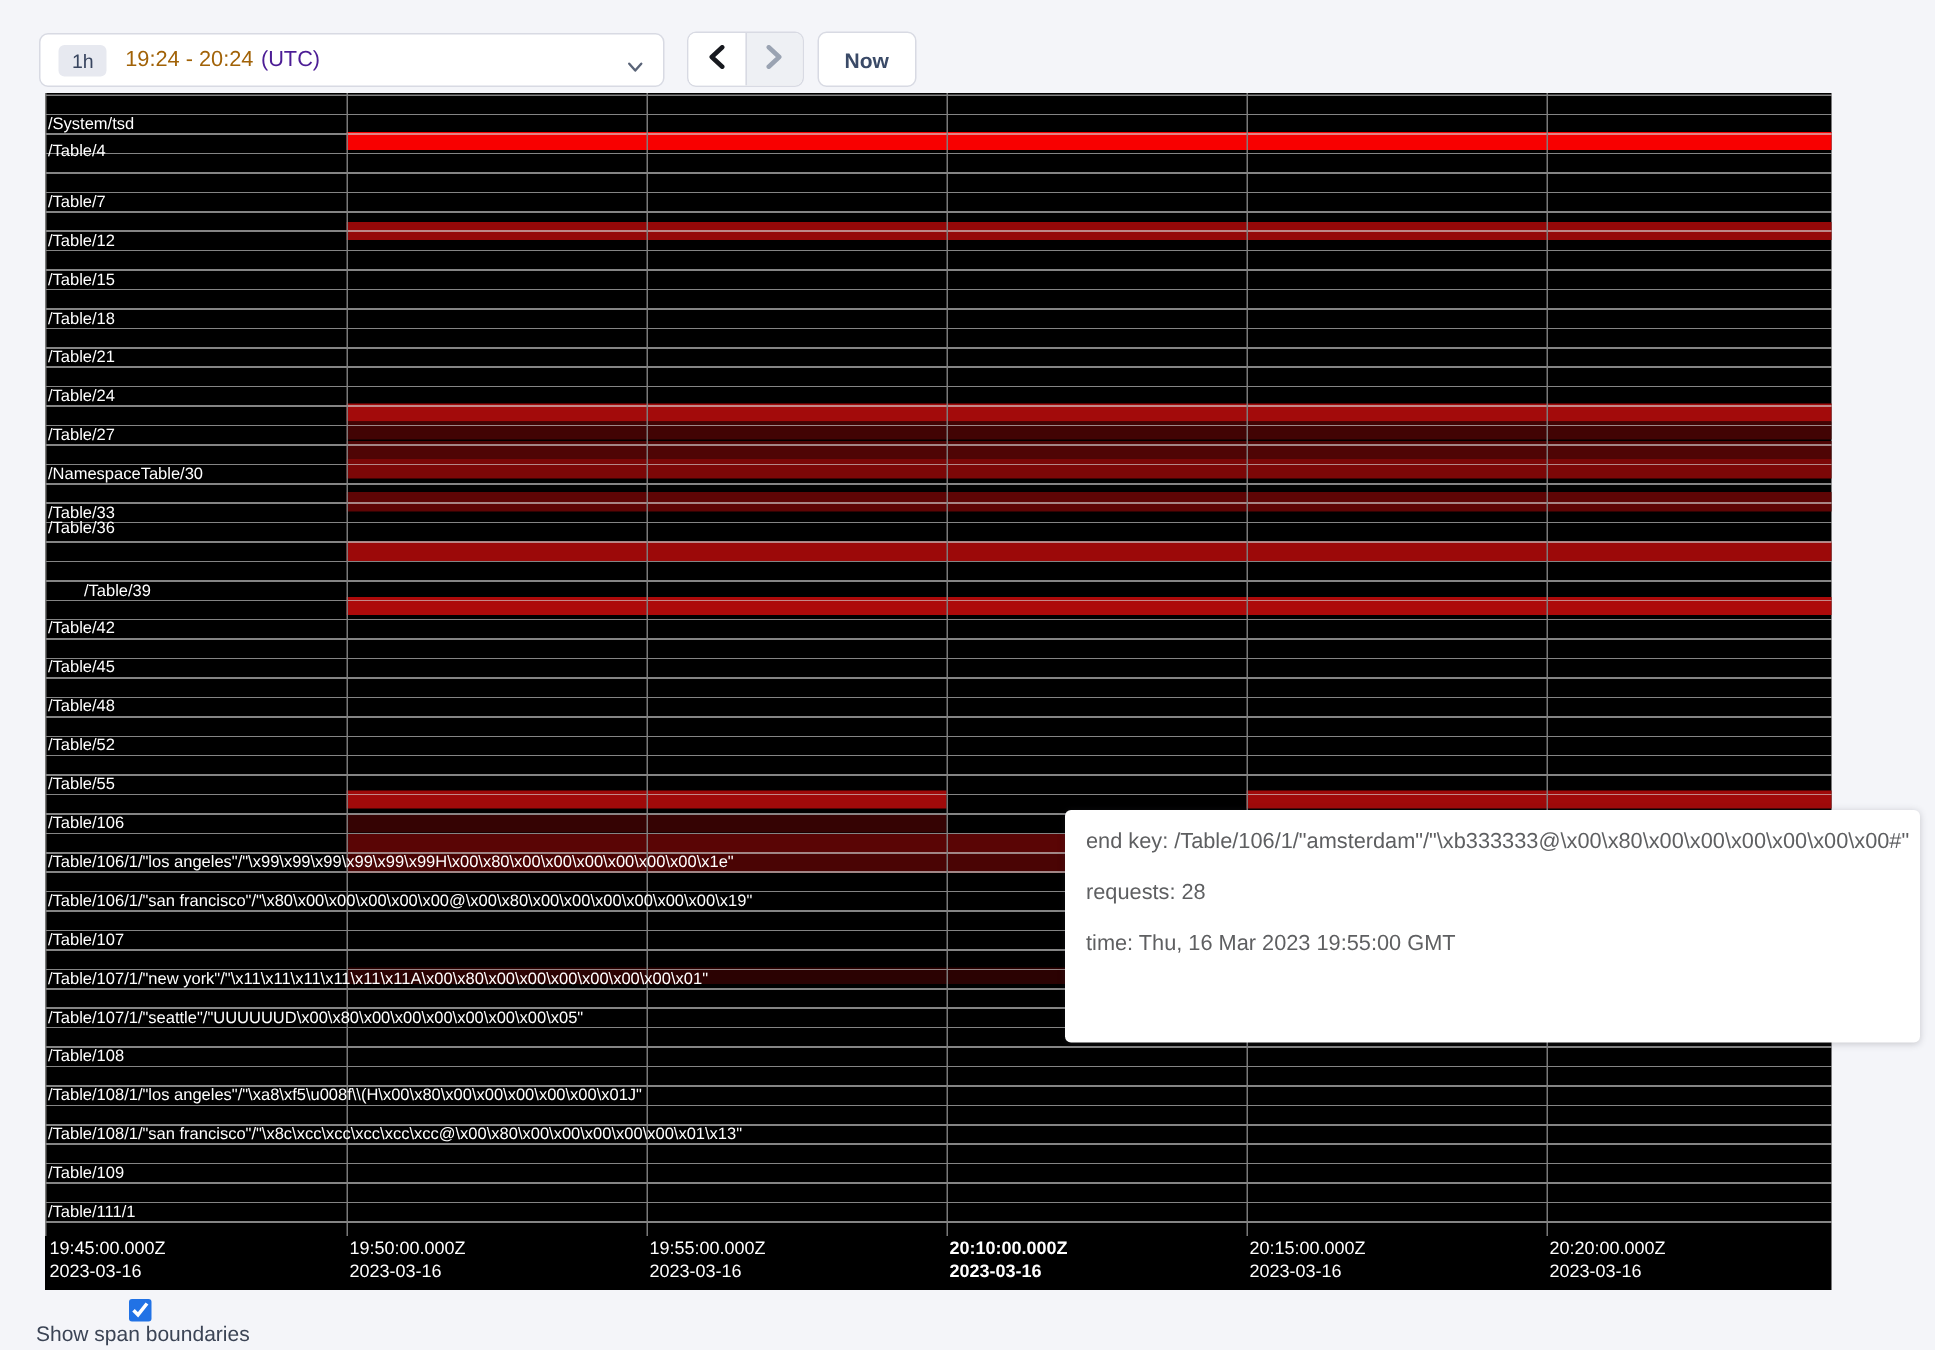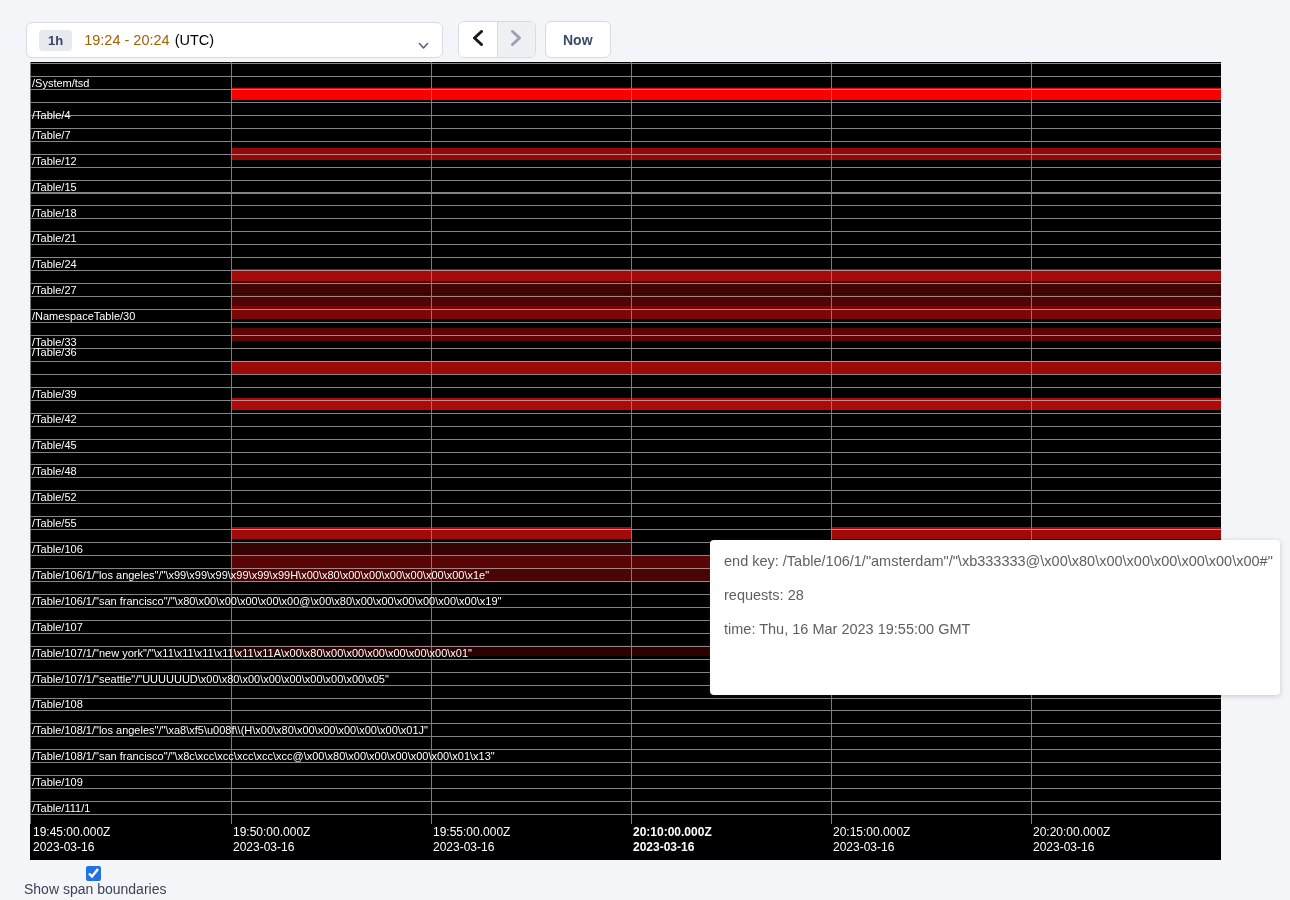--- a/index.html
+++ b/index.html
@@ -3,23 +3,23 @@
 <meta charset="utf-8">
 <style>
   * { margin:0; padding:0; box-sizing:border-box; }
   html,body { width:1290px; height:900px; background:#f4f5f9; font-family:"Liberation Sans", sans-serif; overflow:hidden; }
 
   
   .toolbar { position:absolute; left:0; top:0; width:1290px; height:62px; }
   .time-select { position:absolute; left:26px; top:22px; width:417px; height:36px;
     background:#fff; border:1px solid #d8dae3; border-radius:6px; display:flex; align-items:center; cursor:pointer; }
   .range-badge { margin-left:12px; background:#e7e9f0; border-radius:4px; padding:3px 9px;
-    font-size:13px; font-weight:bold; color:#38455f; }
+    font-size:13px; font-weight:normal; color:#38455f; }
   .range-text { margin-left:12px; font-size:14.5px; color:#a16207; font-weight:normal; }
-  .range-suffix { font-weight:normal; color:#000000; margin-left:5px; font-size:14.5px; }
+  .range-suffix { font-weight:normal; color:#4c1d95; margin-left:5px; font-size:14.5px; }
   .select-chevron { position:absolute; right:13px; top:13px; }
   .nav-group { position:absolute; left:458px; top:21px; width:78px; height:37px;
     border:1px solid #d8dae3; border-radius:6px; overflow:hidden; display:flex; background:#fff; }
   .nav-btn { width:39px; height:100%; display:flex; align-items:center; justify-content:center; cursor:pointer; background:#fff; border:none; }
   .nav-btn.disabled { background:#eef0f4; border-left:1px solid #d8dae3; cursor:default; }
   .now-btn { position:absolute; left:545px; top:21px; height:37px; padding:0 17px;
     background:#fff; border:1px solid #d8dae3; border-radius:6px;
     font-size:14px; font-weight:bold; color:#3a4a67; cursor:pointer; font-family:"Liberation Sans", sans-serif; }
 
   
@@ -98,32 +98,32 @@
   <div id="gridlines">
       <div class="gridline" style="left: 0px;"></div>
       <div class="gridline" style="left: 201px;"></div>
       <div class="gridline" style="left: 401px;"></div>
       <div class="gridline" style="left: 601px;"></div>
       <div class="gridline" style="left: 801px;"></div>
       <div class="gridline" style="left: 1001px;"></div>
     </div>
   <div id="rowlabels">
       <div class="row-label" style="top: 15px;">/System/tsd</div>
-      <div class="row-label" style="top: 47px;">/Table/4</div>
+      <div class="row-label" style="top: 33px;">/Table/4</div>
       <div class="row-label" style="top: 67px;">/Table/7</div>
       <div class="row-label" style="top: 93px;">/Table/12</div>
       <div class="row-label" style="top: 119px;">/Table/15</div>
       <div class="row-label" style="top: 145px;">/Table/18</div>
       <div class="row-label" style="top: 170px;">/Table/21</div>
       <div class="row-label" style="top: 196px;">/Table/24</div>
       <div class="row-label" style="top: 222px;">/Table/27</div>
       <div class="row-label" style="top: 248px;">/NamespaceTable/30</div>
       <div class="row-label" style="top: 274px;">/Table/33</div>
       <div class="row-label" style="top: 284px;">/Table/36</div>
-      <div class="row-label" style="top: 326px;">/Table/39</div>
+      <div class="row-label" style="top: 326px; padding-left: 24px;">/Table/39</div>
       <div class="row-label" style="top: 351px;">/Table/42</div>
       <div class="row-label" style="top: 377px;">/Table/45</div>
       <div class="row-label" style="top: 403px;">/Table/48</div>
       <div class="row-label" style="top: 429px;">/Table/52</div>
       <div class="row-label" style="top: 455px;">/Table/55</div>
       <div class="row-label" style="top: 481px;">/Table/106</div>
       <div class="row-label" style="top: 507px;">/Table/106/1/"los angeles"/"\x99\x99\x99\x99\x99\x99H\x00\x80\x00\x00\x00\x00\x00\x00\x1e"</div>
       <div class="row-label" style="top: 533px;">/Table/106/1/"san francisco"/"\x80\x00\x00\x00\x00\x00@\x00\x80\x00\x00\x00\x00\x00\x00\x19"</div>
       <div class="row-label" style="top: 559px;">/Table/107</div>
       <div class="row-label" style="top: 585px;">/Table/107/1/"new york"/"\x11\x11\x11\x11\x11\x11A\x00\x80\x00\x00\x00\x00\x00\x00\x01"</div>

